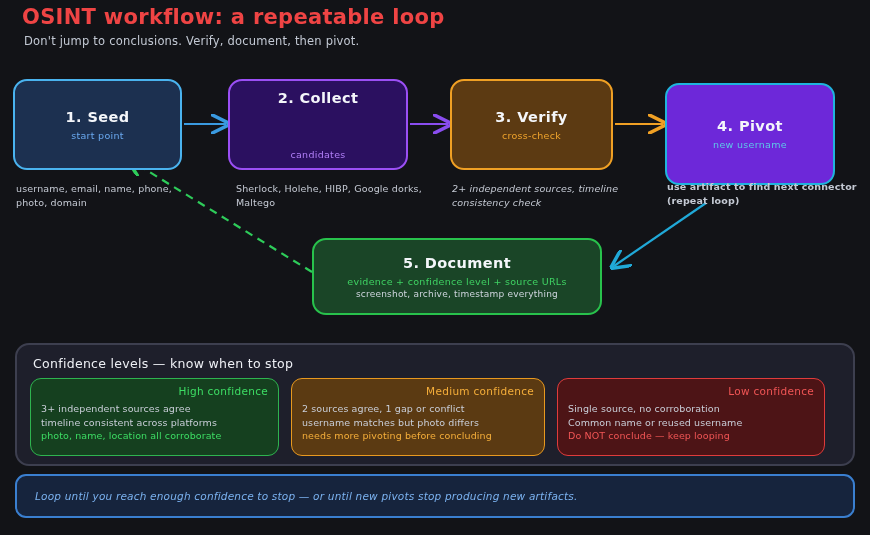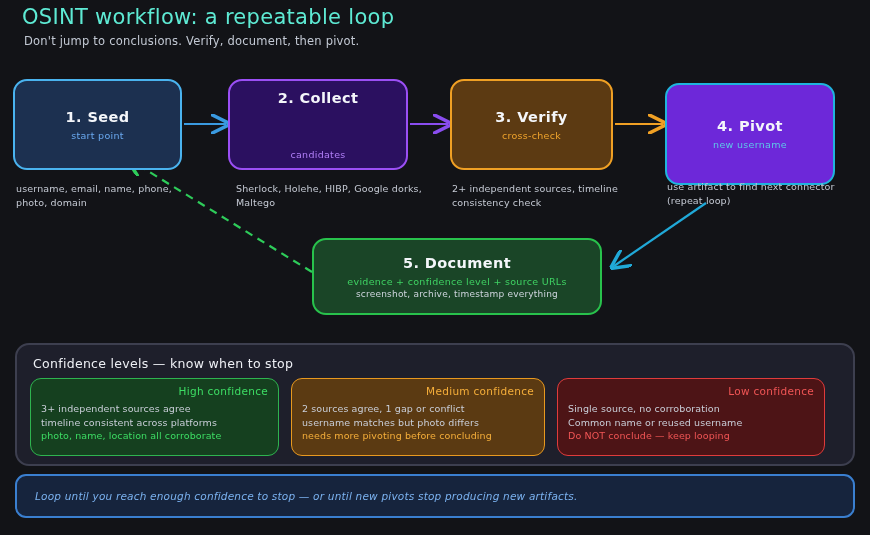--- a/index.html
+++ b/index.html
@@ -8,22 +8,22 @@
     background:#121317;
     font-family:"DejaVu Sans", sans-serif;
     overflow:hidden;
     position:relative;
   }
   #canvas{position:relative;width:870px;height:535px;}
 
   
   .page-title{
     position:absolute;left:22px;top:5px;
-    font-size:21px;color:#5eead4;letter-spacing:.3px;
-    font-family:"DejaVu Sans", sans-serif;font-weight:400;
+    font-size:21px;color:#ef4444;letter-spacing:.3px;
+    font-family:"DejaVu Sans", sans-serif;font-weight:700;
   }
   .page-sub{
     position:absolute;left:24px;top:34px;
     font-size:11.5px;color:#c3c9d4;letter-spacing:.2px;
   }
 
   
   .node{
     position:absolute;border-radius:14px;border-width:2px;border-style:solid;
     display:flex;flex-direction:column;align-items:center;justify-content:center;
@@ -43,22 +43,22 @@
   #node-pivot .n-sub{color:#5ec8e8;}
   #node-document{left:312px;top:238px;width:290px;height:77px;background:#1a4527;border-color:#28c24c;}
   #node-document .n-sub{color:#3fd263;font-size:9.5px;}
 
   
   .caption{
     position:absolute;font-size:9.5px;color:#c5cad4;line-height:14px;letter-spacing:.15px;
   }
   #cap-seed{left:16px;top:182px;width:180px;}
   #cap-collect{left:236px;top:182px;width:190px;}
-  #cap-verify{left:452px;top:182px;width:190px;}
-  #cap-pivot{left:667px;top:180px;width:190px;}
+  #cap-verify{left:452px;top:182px;width:190px;font-style:italic;}
+  #cap-pivot{left:667px;top:180px;width:190px;font-weight:bold;}
 
   
   #arrows{position:absolute;left:0;top:0;width:870px;height:535px;pointer-events:none;}
 
   
   #panel{
     position:absolute;left:15px;top:343px;width:840px;height:123px;
     background:#1e1f2b;border:2px solid #3d3f4f;border-radius:14px;box-sizing:border-box;
   }
   #panel-title{

